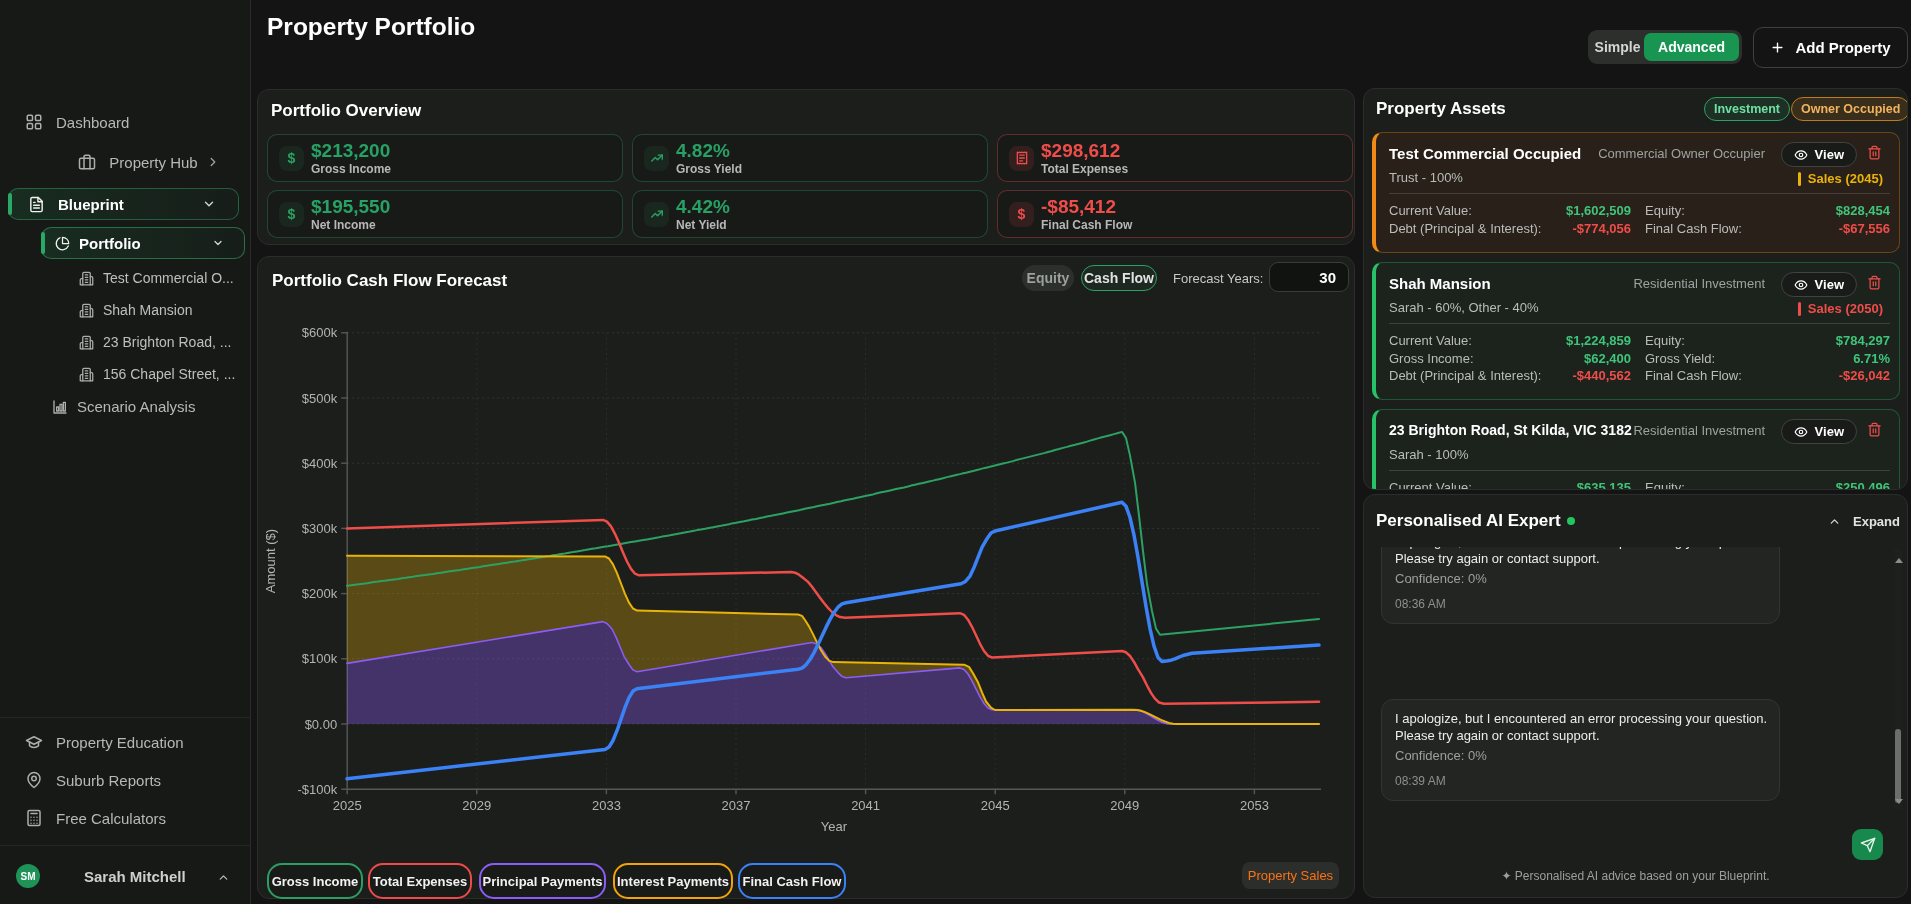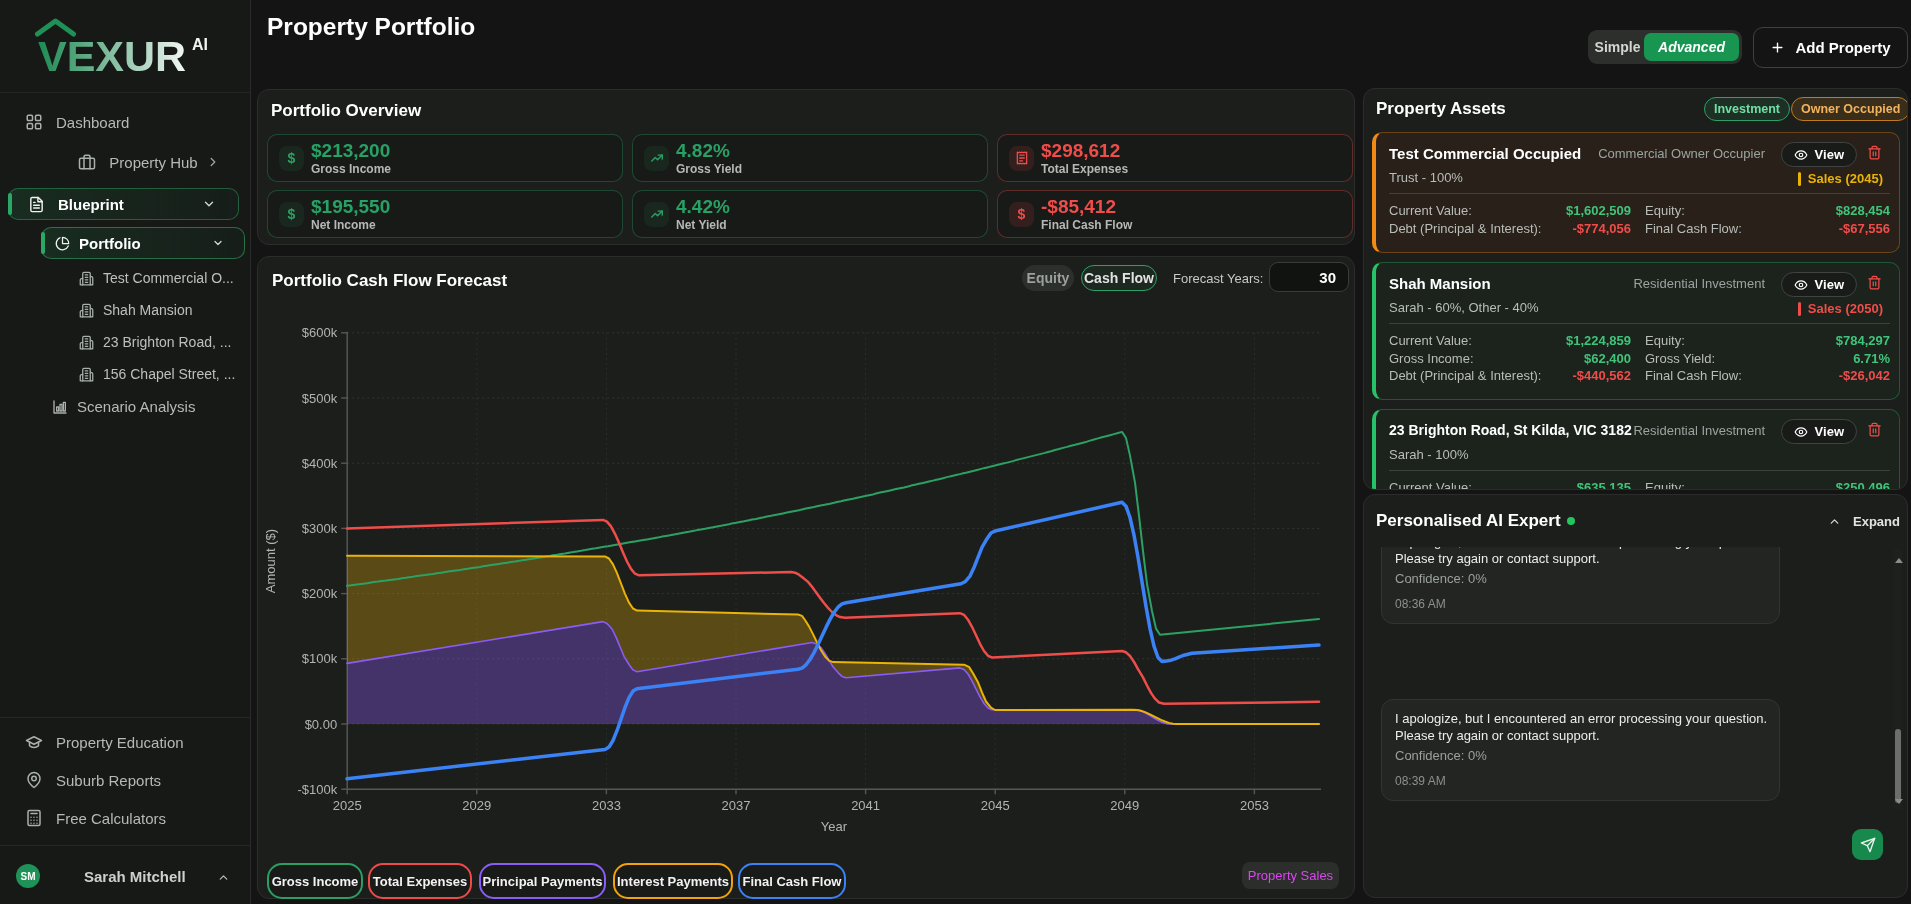--- a/index.html
+++ b/index.html
@@ -34,21 +34,21 @@
   background:#1f9257; color:#fff; font-size:10px; font-weight:bold; display:flex;
   align-items:center; justify-content:center; }
 
 
 .h1 { position:absolute; left:267px; top:13px; font-size:24.5px; font-weight:bold; color:#fff; }
 .sub1 { position:absolute; left:268px; top:49px; font-size:15px; color:#cfcfcf; }
 .seg { position:absolute; left:1588px; top:30px; width:154px; height:34px; background:#2d2f2d;
   border-radius:9px; display:flex; align-items:center; padding:3px; }
 .seg .off { width:67px; text-align:center; color:#d5d5d5; font-size:14px; font-weight:bold; }
 .seg .on { background:#189551; border-radius:7px; color:#fff; font-size:14px; font-weight:bold;
-  padding:6px 14px;font-style:italic; }
+  padding:6px 14px; }
 .addbtn { position:absolute; left:1753px; top:27px; width:155px; height:41px;
   border:1px solid #3e403e; border-radius:10px; display:flex; align-items:center;
   justify-content:center; color:#fff; font-size:15px; font-weight:bold; gap:10px; }
 
 
 .panel { position:absolute; background:#1c1e1c; border:1px solid #2b2d2b; border-radius:12px; }
 .ptitle { font-size:17px; font-weight:bold; color:#fff; }
 
 
 .ovgrid { position:absolute; left:9px; top:44px; display:grid;
@@ -71,21 +71,21 @@
 .fylab { position:absolute; font-size:13px; color:#c8c8c8; }
 .fyinput { position:absolute; left:1011px; top:5px; width:80px; height:30px; background:#111311;
   border:1px solid #3a3c3a; border-radius:9px; color:#fff; font-size:15px; font-weight:bold;
   display:flex; align-items:center; justify-content:flex-end; padding-right:12px; }
 
 
 .leg { position:absolute; height:36px; border:2px solid; border-radius:15px; background:#191b19;
   display:flex; align-items:center; justify-content:center; color:#f2f2f2; font-size:13px;
   font-weight:bold; white-space:nowrap; }
 .psales { position:absolute; left:984px; top:605px; width:97px; height:27px; background:#2c2e2c;
-  border-radius:8px; color:#d946ef; font-size:13px; display:flex; align-items:center;
+  border-radius:8px; color:#f97316; font-size:13px; display:flex; align-items:center;
   justify-content:center; }
 
 
 .chip { height:24px; border-radius:12px; display:flex; align-items:center; font-size:12.5px;
   font-weight:bold; padding:0 9px; white-space:nowrap; }
 .pcard { position:absolute; left:8px; width:528px; border-radius:10px; }
 .pcard .ttl { font-size:15px; font-weight:bold; color:#fff; }
 .pcard .typ { font-size:13px; color:#9ca3a0; }
 .viewbtn { display:flex; align-items:center; gap:7px; border:1px solid #414341; background:#191b19;
   border-radius:13px; height:25px; padding:0 12px; color:#fff; font-size:13px; font-weight:bold; }
@@ -112,34 +112,20 @@
 .sendbtn { position:absolute; left:488px; top:334px; width:31px; height:31px; background:#17894d;
   border-radius:9px; display:flex; align-items:center; justify-content:center; }
 .aifoot { position:absolute; left:0; top:374px; width:100%; text-align:center; color:#9aa09a;
   font-size:12px; }
 </style>
 </head>
 <body>
 <div class="app">
 
 <div class="sidebar">
-  <div class="logo-wrap">
-    <svg class="ic abs" style="left:34px; top:14px;" width="185" height="62" viewBox="0 0 185 62">
-      <defs>
-        <linearGradient id="lg1" x1="0" y1="0" x2="1" y2="0">
-          <stop offset="0" stop-color="#1d8a52"></stop>
-              <stop offset="0.55" stop-color="#8fc3a8"></stop>
-          <stop offset="1" stop-color="#f4f8f5"></stop>
-        </linearGradient>
-      </defs>
-      <path d="M3.5 20 L21.5 7 L39.5 20" fill="none" stroke="#1f9156" stroke-width="5" stroke-linecap="round" stroke-linejoin="round"></path>
-      <text x="4" y="57" font-size="43" font-weight="bold" fill="url(#lg1)" font-family="Liberation Sans, sans-serif">VEXUR</text>
-      <text x="158" y="36" font-size="16" font-weight="bold" fill="#f2f4f2" font-family="Liberation Sans, sans-serif">AI</text>
-    </svg>
-  </div>
 
   <div class="nav-item" style="top:106px;">
     <svg class="nic ic" viewBox="0 0 24 24" fill="none" stroke="#aab0aa" stroke-width="2">
           <rect x="3" y="3" width="7" height="7" rx="1.5"></rect>
           <rect x="14" y="3" width="7" height="7" rx="1.5"></rect>
           <rect x="3" y="14" width="7" height="7" rx="1.5"></rect>
           <rect x="14" y="14" width="7" height="7" rx="1.5"></rect>
         </svg>
     Dashboard
   </div>
@@ -527,15 +513,16 @@
     <div class="abs" style="left:531px; top:182px; width:6px; height:74px; background:#6b6f6b; border-radius:3px;"></div>
     <div class="abs" style="left:531px; top:4px; width:0; height:0; border-left:4px solid transparent; border-right:4px solid transparent; border-bottom:5px solid #8a8e8a; margin-top:7px;"></div>
     <div class="abs" style="left:531px; top:252px; width:0; height:0; border-left:4px solid transparent; border-right:4px solid transparent; border-top:5px solid #8a8e8a;"></div>
   </div>
   <div class="sendbtn">
         <svg class="ic" width="16" height="16" viewBox="0 0 24 24" fill="none" stroke="#eaf5ee" stroke-width="2">
           <path d="M22 2L11 13"></path>
           <path d="M22 2L15 22l-4-9-9-4z"></path>
         </svg>
       </div>
+  <div class="aifoot">✦ Personalised AI advice based on your Blueprint.</div>
 </div>
 
 </div>
 
 </body></html>

